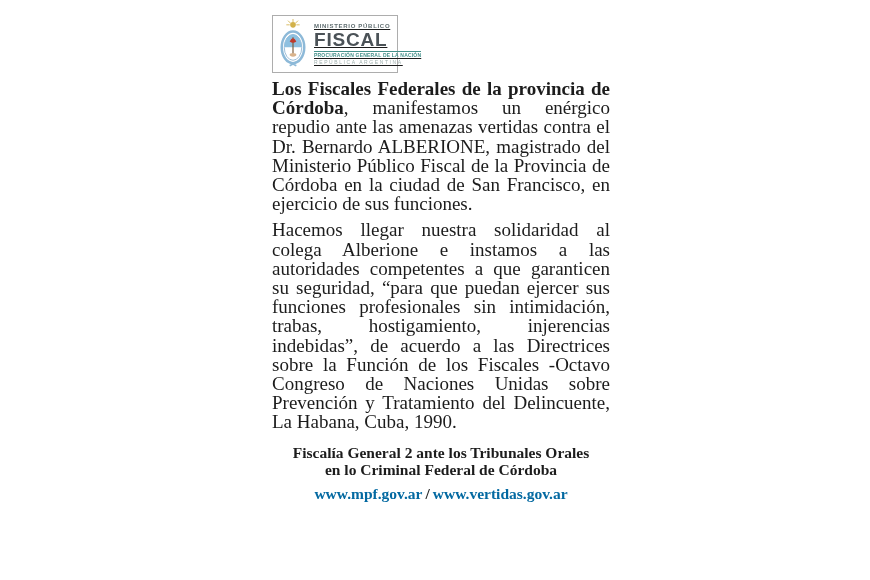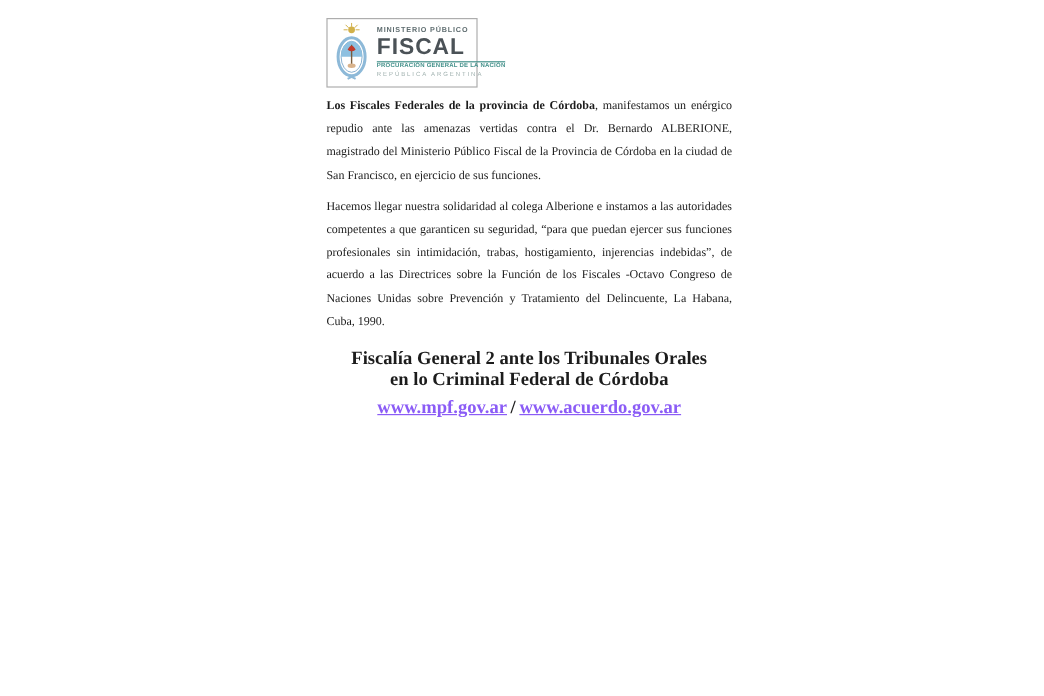--- a/index.html
+++ b/index.html
@@ -33,20 +33,21 @@
     gap: 6px;
     padding: 2px 5px;
     box-sizing: border-box;
     margin-bottom: 6px;
   }
   .escudo { flex: 0 0 auto; }
   .logo-text {
     font-family: "Liberation Sans", sans-serif;
     line-height: 1;
     white-space: nowrap;
+    text-decoration: underline;
   }
   .logo-ministry {
     font-size: 6px;
     font-weight: 700;
     letter-spacing: 0.7px;
     color: #5f6d70;
     margin-bottom: 1px;
   }
   .logo-fiscal {
     font-size: 19px;
@@ -65,21 +66,21 @@
     margin-bottom: 2px;
   }
   .logo-republica {
     font-size: 5px;
     font-weight: 400;
     letter-spacing: 1.6px;
     color: #9fb0ae;
   }
   
   .para {
-    font-size: 10px;
+    font-size: 19px;
     line-height: 19.2px;
     text-align: justify;
     margin: 0 0 7px 0;
   }
   .para-bold { font-weight: 700; }
   .signatories {
     font-weight: 700;
     margin-bottom: 2px;
   }
   .centered {
@@ -92,22 +93,21 @@
   .office { margin-bottom: 6px; }
   .address { margin-bottom: 8px; }
   .links-row {
     font-size: 15.5px;
     line-height: 17.5px;
     font-weight: 700;
     text-align: center;
     margin: 0;
   }
   .weblink {
-    color: #8b5cf6;
-    text-decoration: underline;
+    color: #0369a1;
     cursor: pointer;
   }
   .link-sep { color: #1c1c1c; margin: 0 3px; text-decoration: none; }
 </style>
 </head>
 <body>
 
 <div class="page">
   <div class="doc">
 
@@ -145,16 +145,16 @@
     </div>
 
     <p class="para"><span class="para-bold">Los Fiscales Federales de la provincia de Córdoba</span><span>, manifestamos un enérgico repudio ante las amenazas vertidas contra el Dr. Bernardo ALBERIONE, magistrado del Ministerio Público Fiscal de la Provincia de Córdoba en la ciudad de San Francisco, en ejercicio de sus funciones.</span></p>
 
     <p class="para">Hacemos llegar nuestra solidaridad al colega Alberione e instamos a las autoridades competentes a que garanticen su seguridad, “para que puedan ejercer sus funciones profesionales sin intimidación, trabas, hostigamiento, injerencias indebidas”, de acuerdo a las Directrices sobre la Función de los Fiscales -Octavo Congreso de Naciones Unidas sobre Prevención y Tratamiento del Delincuente, La Habana, Cuba, 1990.</p>
 
 
     <p class="centered office">Fiscalía General 2 ante los Tribunales Orales en lo Criminal Federal de Córdoba</p>
 
 
-    <p class="links-row"><a class="weblink">www.mpf.gov.ar</a><span class="link-sep">/</span><a class="weblink">www.acuerdo.gov.ar</a></p>
+    <p class="links-row"><a class="weblink">www.mpf.gov.ar</a><span class="link-sep">/</span><a class="weblink">www.vertidas.gov.ar</a></p>
 
   </div>
 </div>
 
 </body></html>

